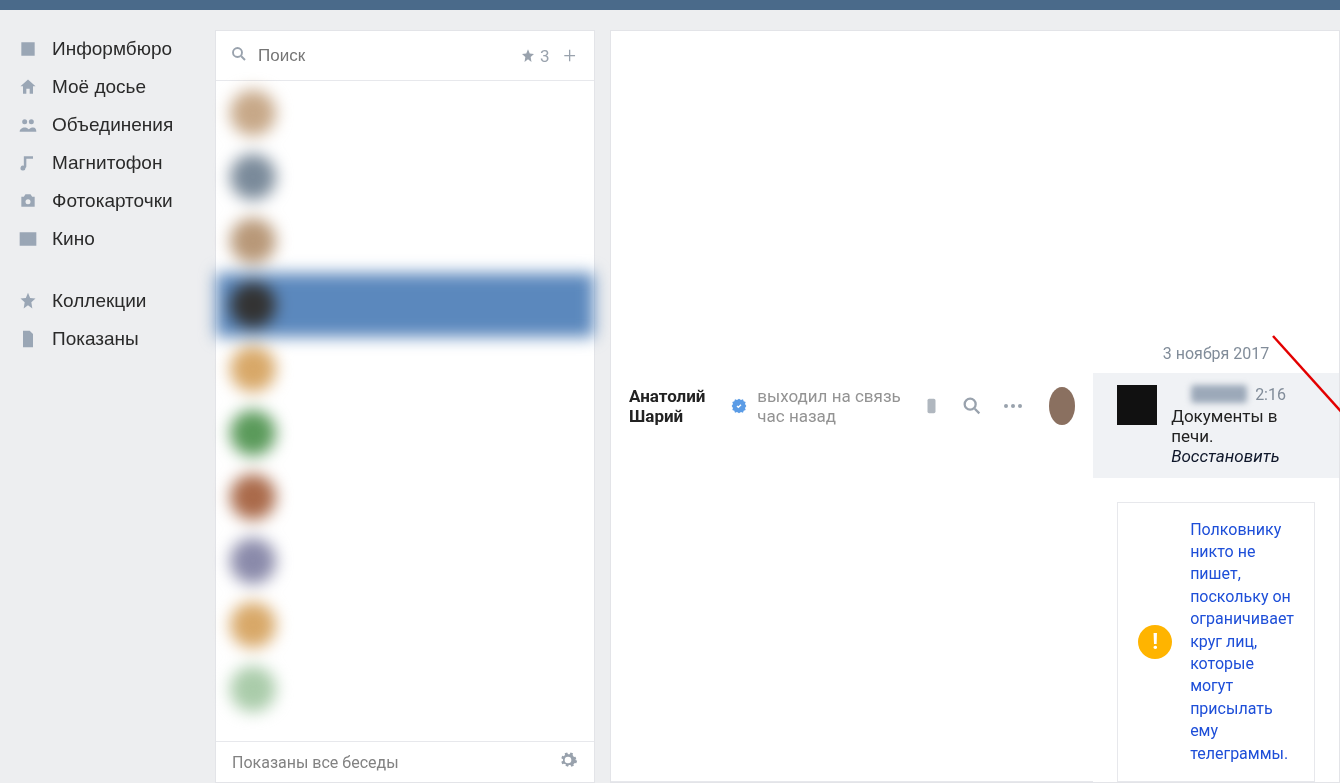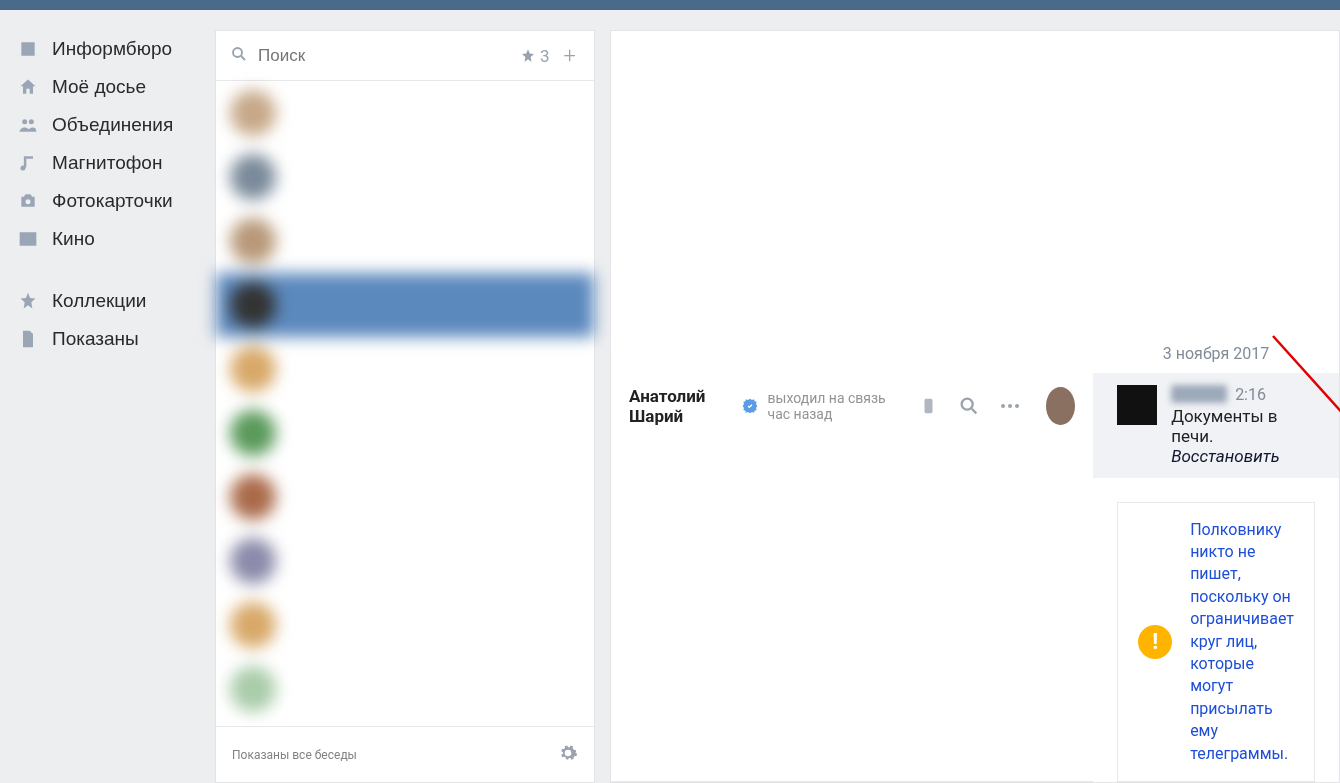--- a/index.html
+++ b/index.html
@@ -96,22 +96,22 @@
     }
     .convo-item.active {
       background: #5b88bd;
     }
     .convo-avatar {
       width: 46px;
       height: 46px;
       border-radius: 50%;
     }
     .convo-footer {
-      padding: 16px 16px;
-      font-size: 12px;
+      padding: 8px 16px;
+      font-size: 16px;
       color: #828282;
       display: flex;
       align-items: center;
       justify-content: space-between;
       border-top: 1px solid #e7e8ec;
     }
     
     .chat-col {
       flex: 1;
       background: #fff;
@@ -132,21 +132,21 @@
     .chat-title {
       font-size: 17px;
       font-weight: 700;
       color: #222;
     }
     .verified {
       color: #5181b8;
       display: inline-flex;
     }
     .chat-status {
-      font-size: 14px;
+      font-size: 17px;
       color: #939393;
     }
     .chat-header-spacer { flex: 1; }
     .chat-header-icon {
       color: #99a2ad;
       cursor: pointer;
       padding: 4px;
       display: flex;
     }
     .chat-avatar {
@@ -184,20 +184,21 @@
     }
     .msg-content {
       font-size: 17px;
       color: #222;
     }
     .msg-meta {
       display: flex;
       align-items: center;
       gap: 8px;
       margin-bottom: 2px;
+      margin-left: 20px;
     }
     .msg-name-blur {
       width: 56px;
       height: 18px;
       background: #9ca9b9;
       filter: blur(3px);
       border-radius: 3px;
     }
     .msg-time {
       color: #818c99;

